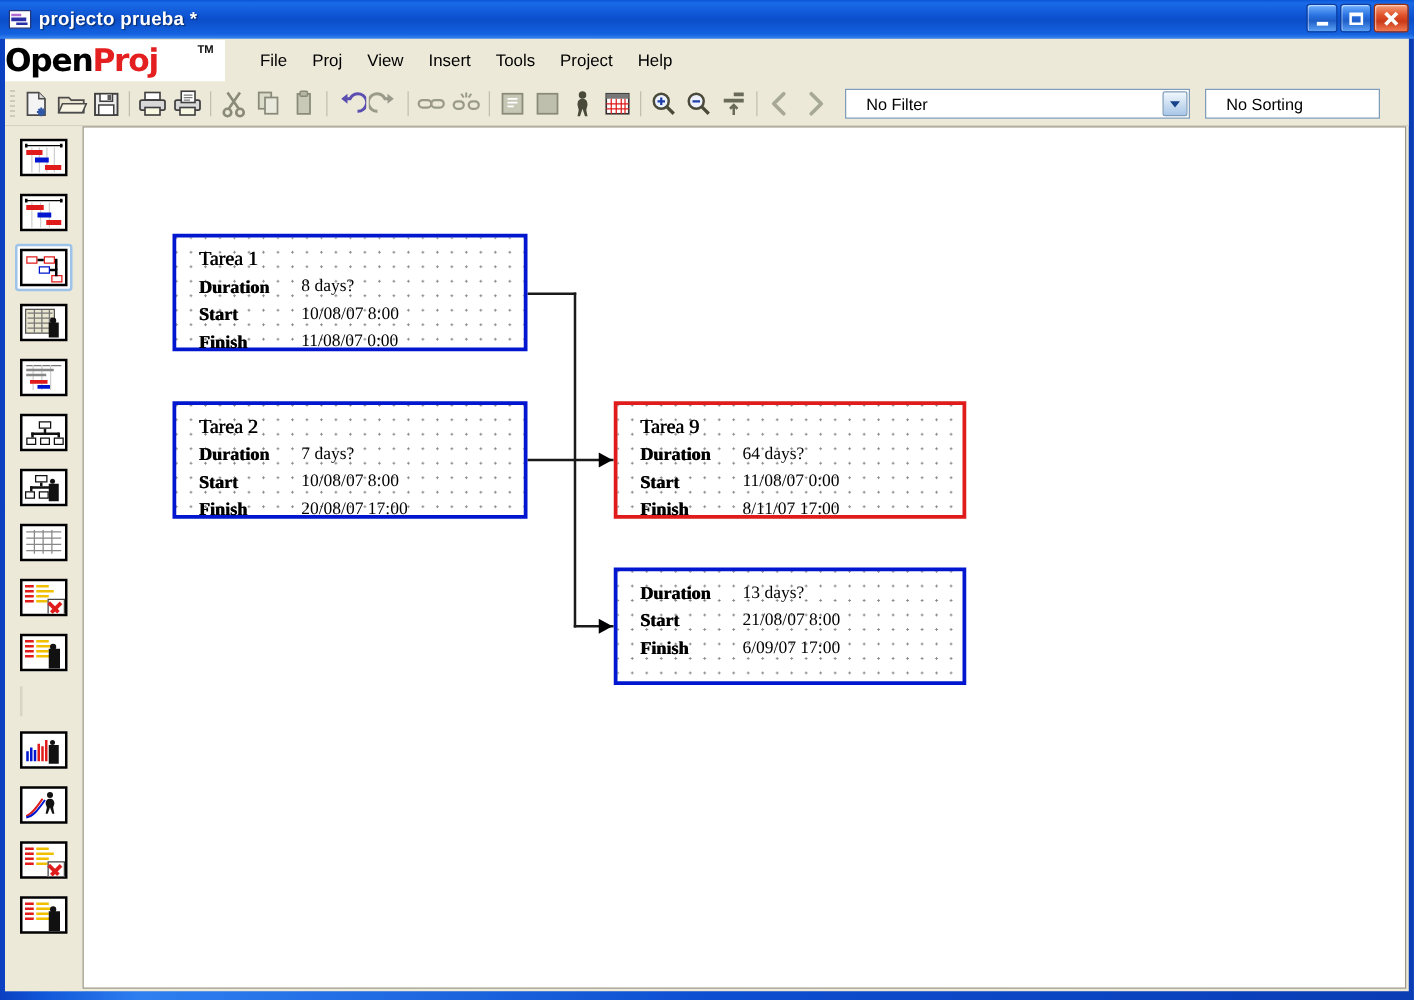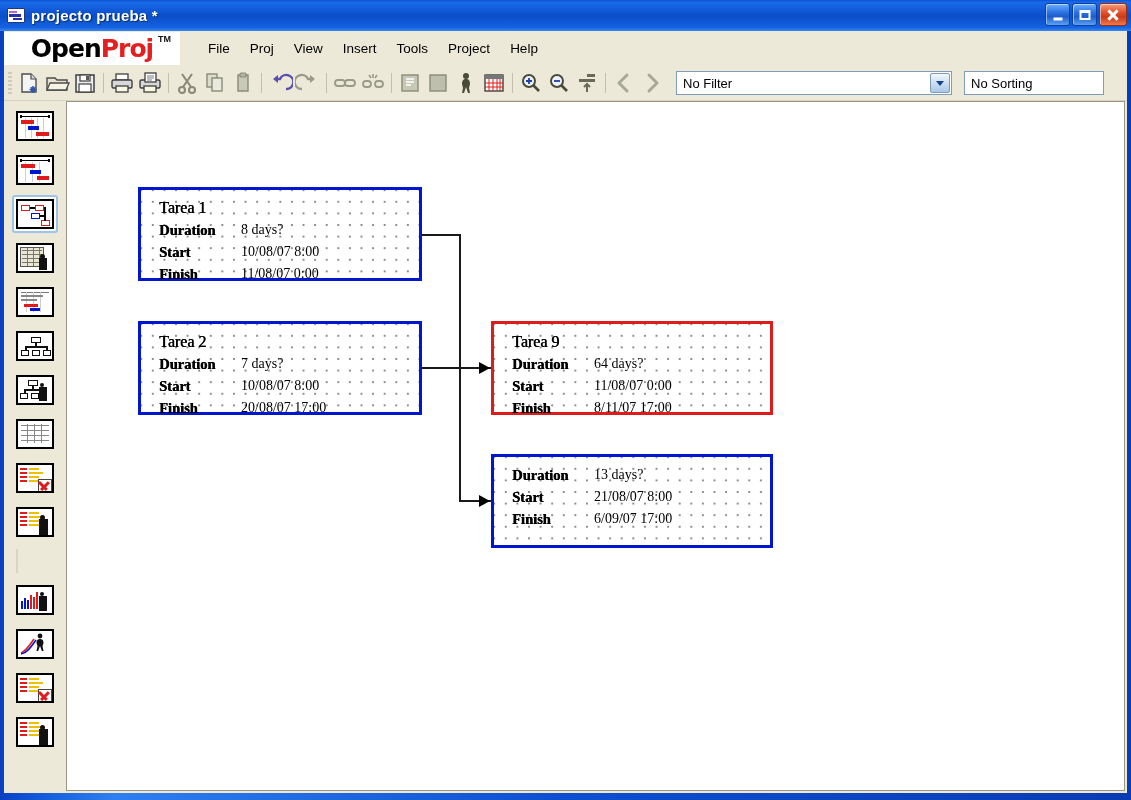--- a/index.html
+++ b/index.html
@@ -57,21 +57,21 @@
     position:absolute;left:4px;top:31px;width:1123px;height:762px;
     background:#ece9d8;box-sizing:border-box;overflow:hidden;
   }
   
   .menustrip{
     position:absolute;left:0;top:0;width:1123px;height:35px;
     background:#ece9d8;display:flex;align-items:center;
   }
   .logo{
     width:176px;height:33px;background:#fff;position:relative;
-    display:flex;align-items:center;justify-content:center;flex:0 0 auto;
+    display:flex;align-items:center;justify-content:flex-start;flex:0 0 auto;
     margin-left:0;
   }
   .logo .lt{font-family:"DejaVu Sans",sans-serif;font-weight:bold;font-size:25px;letter-spacing:-1px;line-height:1;}
   .logo .open{color:#000;}
   .logo .proj{color:#e41f1f;}
   .logo .tm{position:absolute;right:9px;top:2px;font-size:9px;color:#111;font-weight:bold;}
   .menus{display:flex;align-items:flex-start;margin-left:18px;}
   .menu{
     font-size:13.5px;color:#000;padding:3px 10px;cursor:default;
   }
@@ -82,21 +82,21 @@
     background:#ece9d8;display:flex;align-items:center;
     border-bottom:1px solid #d6d2c0;
   }
   .grip{width:4px;height:22px;margin:0 3px 0 4px;
     background:repeating-linear-gradient(to bottom,#cfcbb8 0 2px,transparent 2px 4px);}
   .tb-ico{width:26px;height:26px;position:relative;flex:0 0 auto;margin:0 1px;}
   .tsep{width:1px;height:20px;background:#c3bfae;margin:0 4px;flex:0 0 auto;}
   .cmb{
     height:24px;background:#fff;border:1px solid #7f9db9;box-sizing:border-box;
     display:flex;align-items:center;font-size:13px;color:#000;
-    padding-left:6px;position:relative;
+    padding-left:16px;position:relative;
   }
   .cmb.filter{width:276px;margin-left:10px;}
   .cmb.sort{width:140px;margin-left:12px;}
   .cmb .arrow{
     position:absolute;right:1px;top:1px;width:20px;height:20px;
     background:linear-gradient(to bottom,#f2f7fd,#c9dcf0 55%,#a9c7e8);
     border:1px solid #7f9db9;box-sizing:border-box;border-radius:2px;
     display:flex;align-items:center;justify-content:center;
   }
   .cmb .arrow:after{content:"";width:0;height:0;border-left:4px solid transparent;

